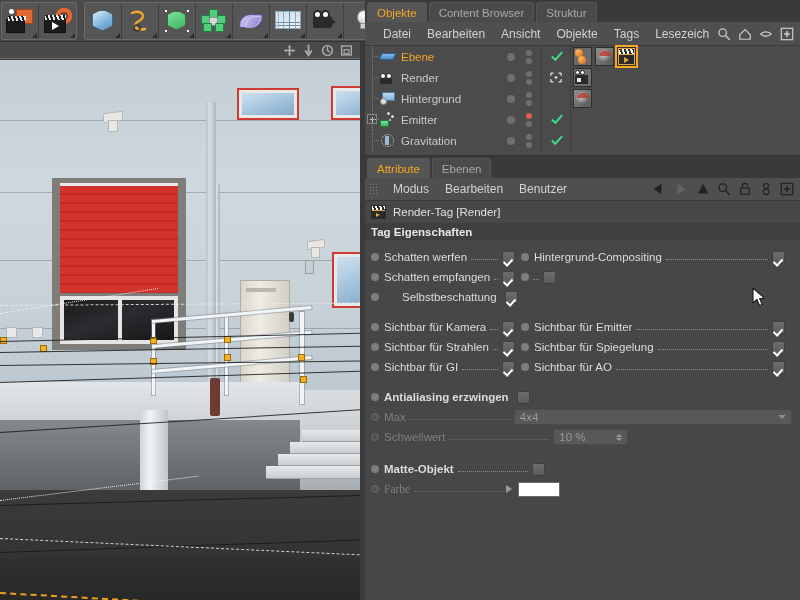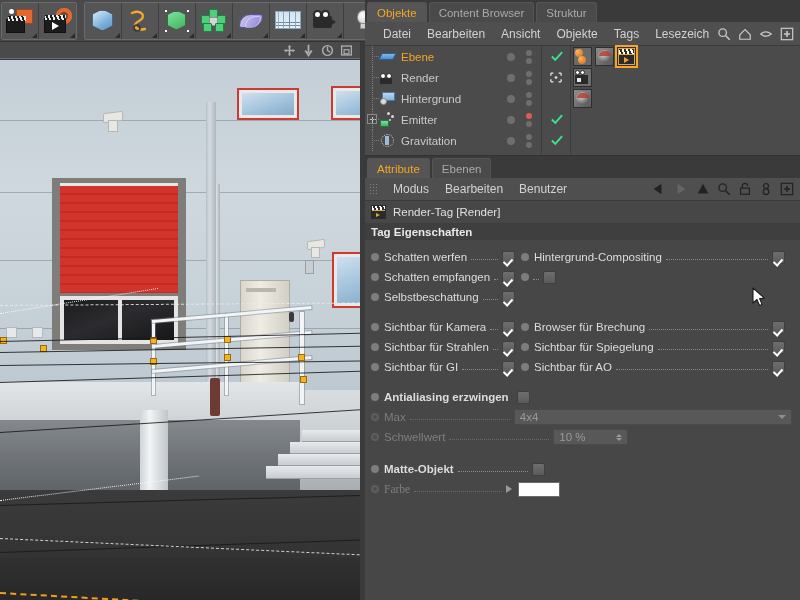--- a/index.html
+++ b/index.html
@@ -683,21 +683,21 @@
             <div class="cbox checked"></div>
           </div>
           <div class="prow">
             <div class="bullet"></div>
             <div class="lbl" style="margin-left:5px;">Schatten empfangen</div>
             <div class="dots"></div>
             <div class="cbox checked"></div>
           </div>
           <div class="prow">
             <div class="bullet"></div>
-            <div class="lbl" style="margin-left:5px;">Selbstbeschattung</div>
+            <div class="lbl" style="margin-left:23px;">Selbstbeschattung</div>
             <div class="dots"></div>
             <div class="cbox checked"></div>
           </div>
           <div style="height:10px;"></div>
           <div class="prow">
             <div class="bullet"></div>
             <div class="lbl" style="margin-left:5px;">Sichtbar für Kamera</div>
             <div class="dots"></div>
             <div class="cbox checked"></div>
           </div>
@@ -723,21 +723,21 @@
             <div class="cbox checked" style="margin-right:5px;"></div>
           </div>
           <div class="prow">
             <div class="bullet"></div>
             <div class="dots" style="max-width:6px;"></div>
             <div class="cbox" style="margin-right:5px;"></div>
           </div>
           <div style="height:30px;"></div>
           <div class="prow">
             <div class="bullet"></div>
-            <div class="lbl" style="margin-left:5px;">Browser für Brechung</div>
+            <div class="lbl" style="margin-left:5px;">Sichtbar für Emitter</div>
             <div class="dots"></div>
             <div class="cbox checked" style="margin-right:5px;"></div>
           </div>
           <div class="prow">
             <div class="bullet"></div>
             <div class="lbl" style="margin-left:5px;">Sichtbar für Spiegelung</div>
             <div class="dots"></div>
             <div class="cbox checked" style="margin-right:5px;"></div>
           </div>
           <div class="prow">

